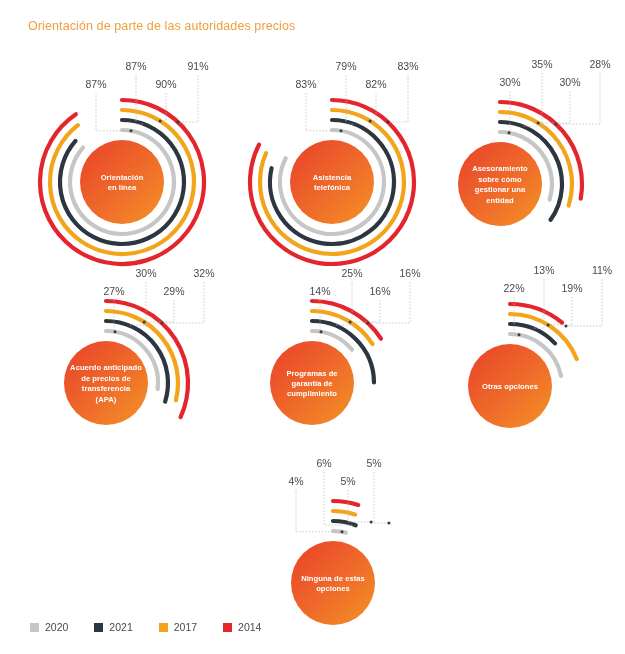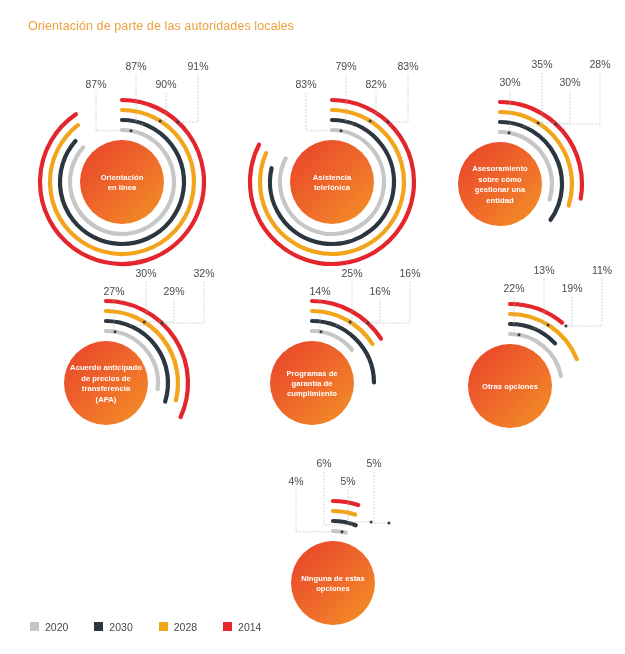--- a/index.html
+++ b/index.html
@@ -69,37 +69,38 @@
   #legend {
     position: absolute;
     left: 30px;
     top: 622px;
     display: flex;
     align-items: center;
     gap: 26px;
   }
   .legend-item {
     display: flex;
+    align-items: center;
     gap: 6px;
   }
   .legend-swatch {
     width: 9px;
     height: 9px;
     display: block;
   }
   .legend-text {
     font-size: 10.5px;
     color: #4a4a4a;
     line-height: 1;
   }
 </style>
 </head>
 <body>
 
-<div id="chart-title">Orientación de parte de las autoridades locales</div>
+<div id="chart-title">Orientación de parte de las autoridades precios</div>
 
 <div class="donut-panel" id="panel-0" style="left:18px; top:62px;">
     <svg width="205" height="200" viewBox="0 0 205 200">
       <defs>
         <linearGradient id="g0" x1="0" y1="0" x2="1" y2="1">
           <stop offset="0%" stop-color="#e8402a"></stop>
           <stop offset="55%" stop-color="#ef6c2a"></stop>
           <stop offset="100%" stop-color="#f39325"></stop>
         </linearGradient>
       </defs>
@@ -309,23 +310,23 @@
     </svg>
   </div>
 
 <div id="legend">
     <div class="legend-item">
       <span class="legend-swatch" style="background: rgb(198, 198, 198);"></span>
       <span class="legend-text">2020</span>
     </div>
     <div class="legend-item">
       <span class="legend-swatch" style="background: rgb(43, 54, 64);"></span>
-      <span class="legend-text">2030</span>
+      <span class="legend-text">2021</span>
     </div>
     <div class="legend-item">
       <span class="legend-swatch" style="background: rgb(242, 164, 27);"></span>
-      <span class="legend-text">2028</span>
+      <span class="legend-text">2017</span>
     </div>
     <div class="legend-item">
       <span class="legend-swatch" style="background: rgb(228, 37, 44);"></span>
       <span class="legend-text">2014</span>
     </div>
   </div>
 
 </body></html>

